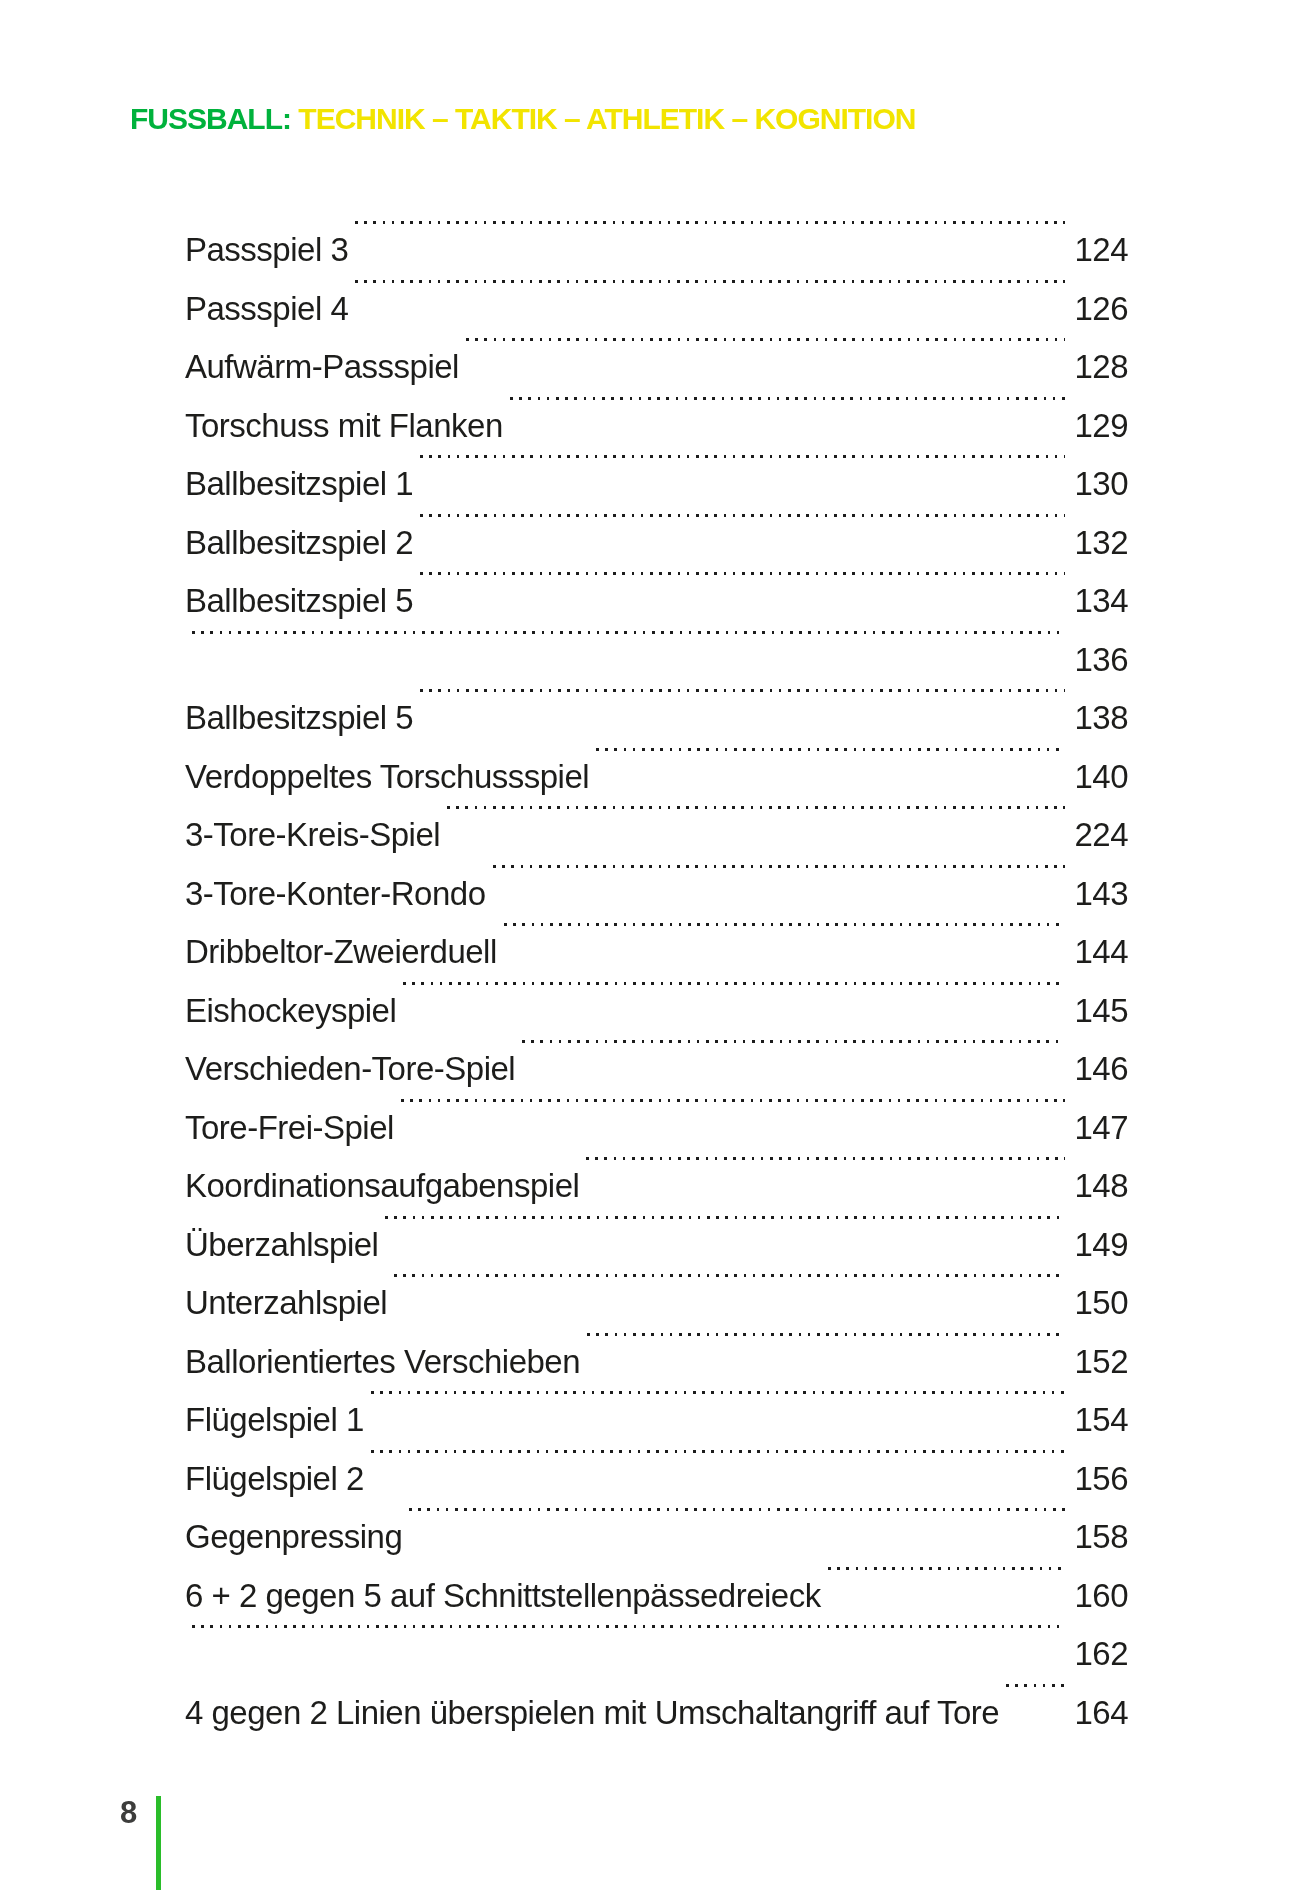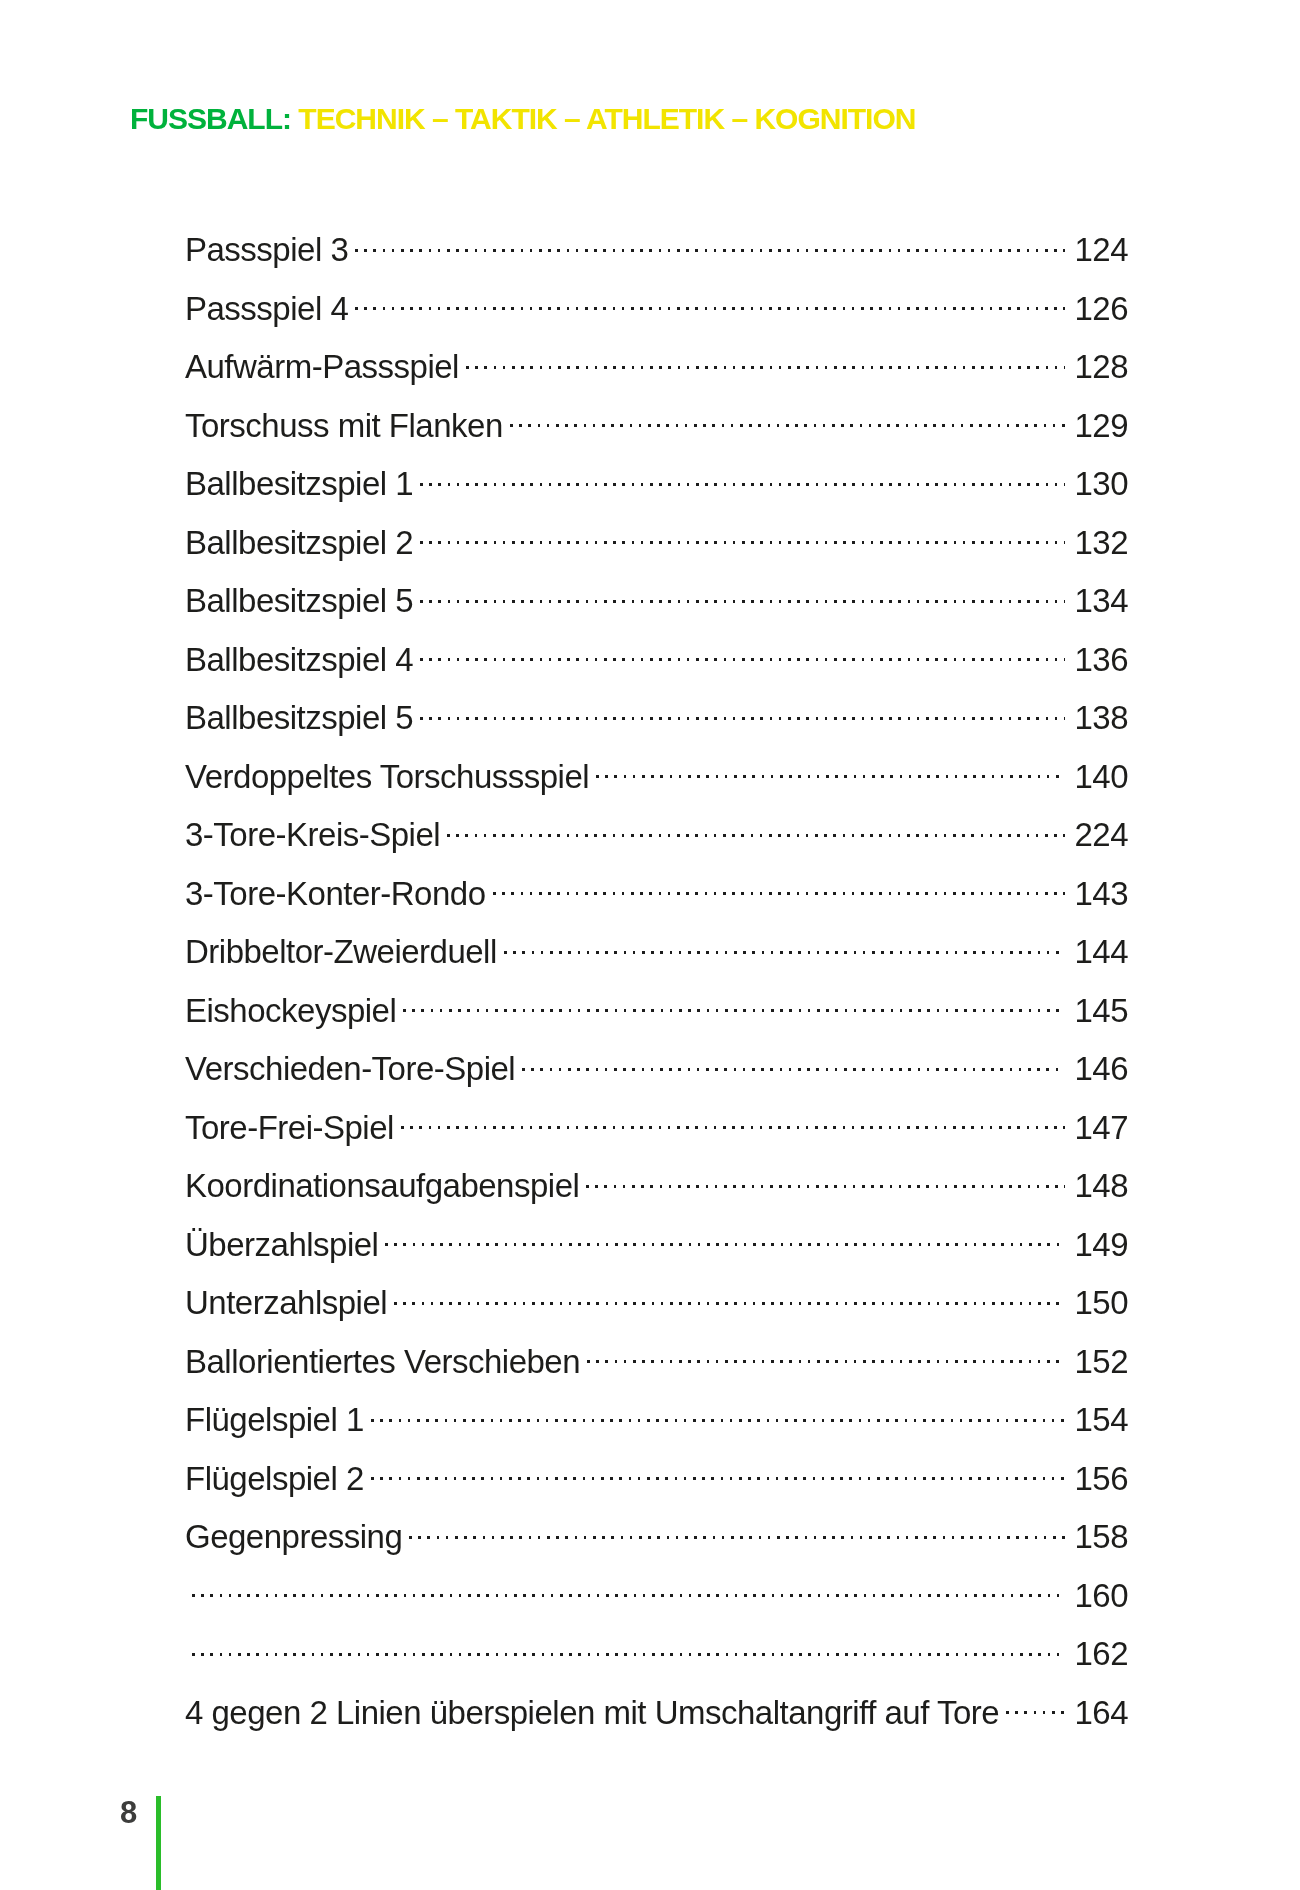--- a/index.html
+++ b/index.html
@@ -33,21 +33,21 @@
   .header .brand { color: #00b23c; }
   .header .subtitle { color: #f2e400; }
   .toc {
     position: absolute;
     left: 185px;
     top: 221px;
     width: 943px;
   }
   .toc-row {
     display: flex;
-    align-items: center;
+    align-items: flex-start;
     height: 58.5px;
     font-size: 33px;
     letter-spacing: -0.5px;
     line-height: 58.5px;
     white-space: nowrap;
   }
   .toc-title {
     flex: 0 0 auto;
   }
   .leader {
@@ -123,21 +123,20 @@
         <span class="toc-title">Ballbesitzspiel 2</span>
         <span class="leader"></span>
         <span class="toc-page">132</span>
       </div>
       <div class="toc-row">
         <span class="toc-title">Ballbesitzspiel 5</span>
         <span class="leader"></span>
         <span class="toc-page">134</span>
       </div>
       <div class="toc-row">
-        <span class="toc-title">Ballbesitzspiel 4</span>
         <span class="leader"></span>
         <span class="toc-page">136</span>
       </div>
       <div class="toc-row">
         <span class="toc-title">Ballbesitzspiel 5</span>
         <span class="leader"></span>
         <span class="toc-page">138</span>
       </div>
       <div class="toc-row">
         <span class="toc-title">Verdoppeltes Torschussspiel</span>
@@ -203,20 +202,21 @@
         <span class="toc-title">Flügelspiel 2</span>
         <span class="leader"></span>
         <span class="toc-page">156</span>
       </div>
       <div class="toc-row">
         <span class="toc-title">Gegenpressing</span>
         <span class="leader"></span>
         <span class="toc-page">158</span>
       </div>
       <div class="toc-row">
+        <span class="toc-title">6 + 2 gegen 5 auf Schnittstellenpässedreieck</span>
         <span class="leader"></span>
         <span class="toc-page">160</span>
       </div>
       <div class="toc-row">
         <span class="leader"></span>
         <span class="toc-page">162</span>
       </div>
       <div class="toc-row">
         <span class="toc-title">4 gegen 2 Linien überspielen mit Umschaltangriff auf Tore</span>
         <span class="leader"></span>

